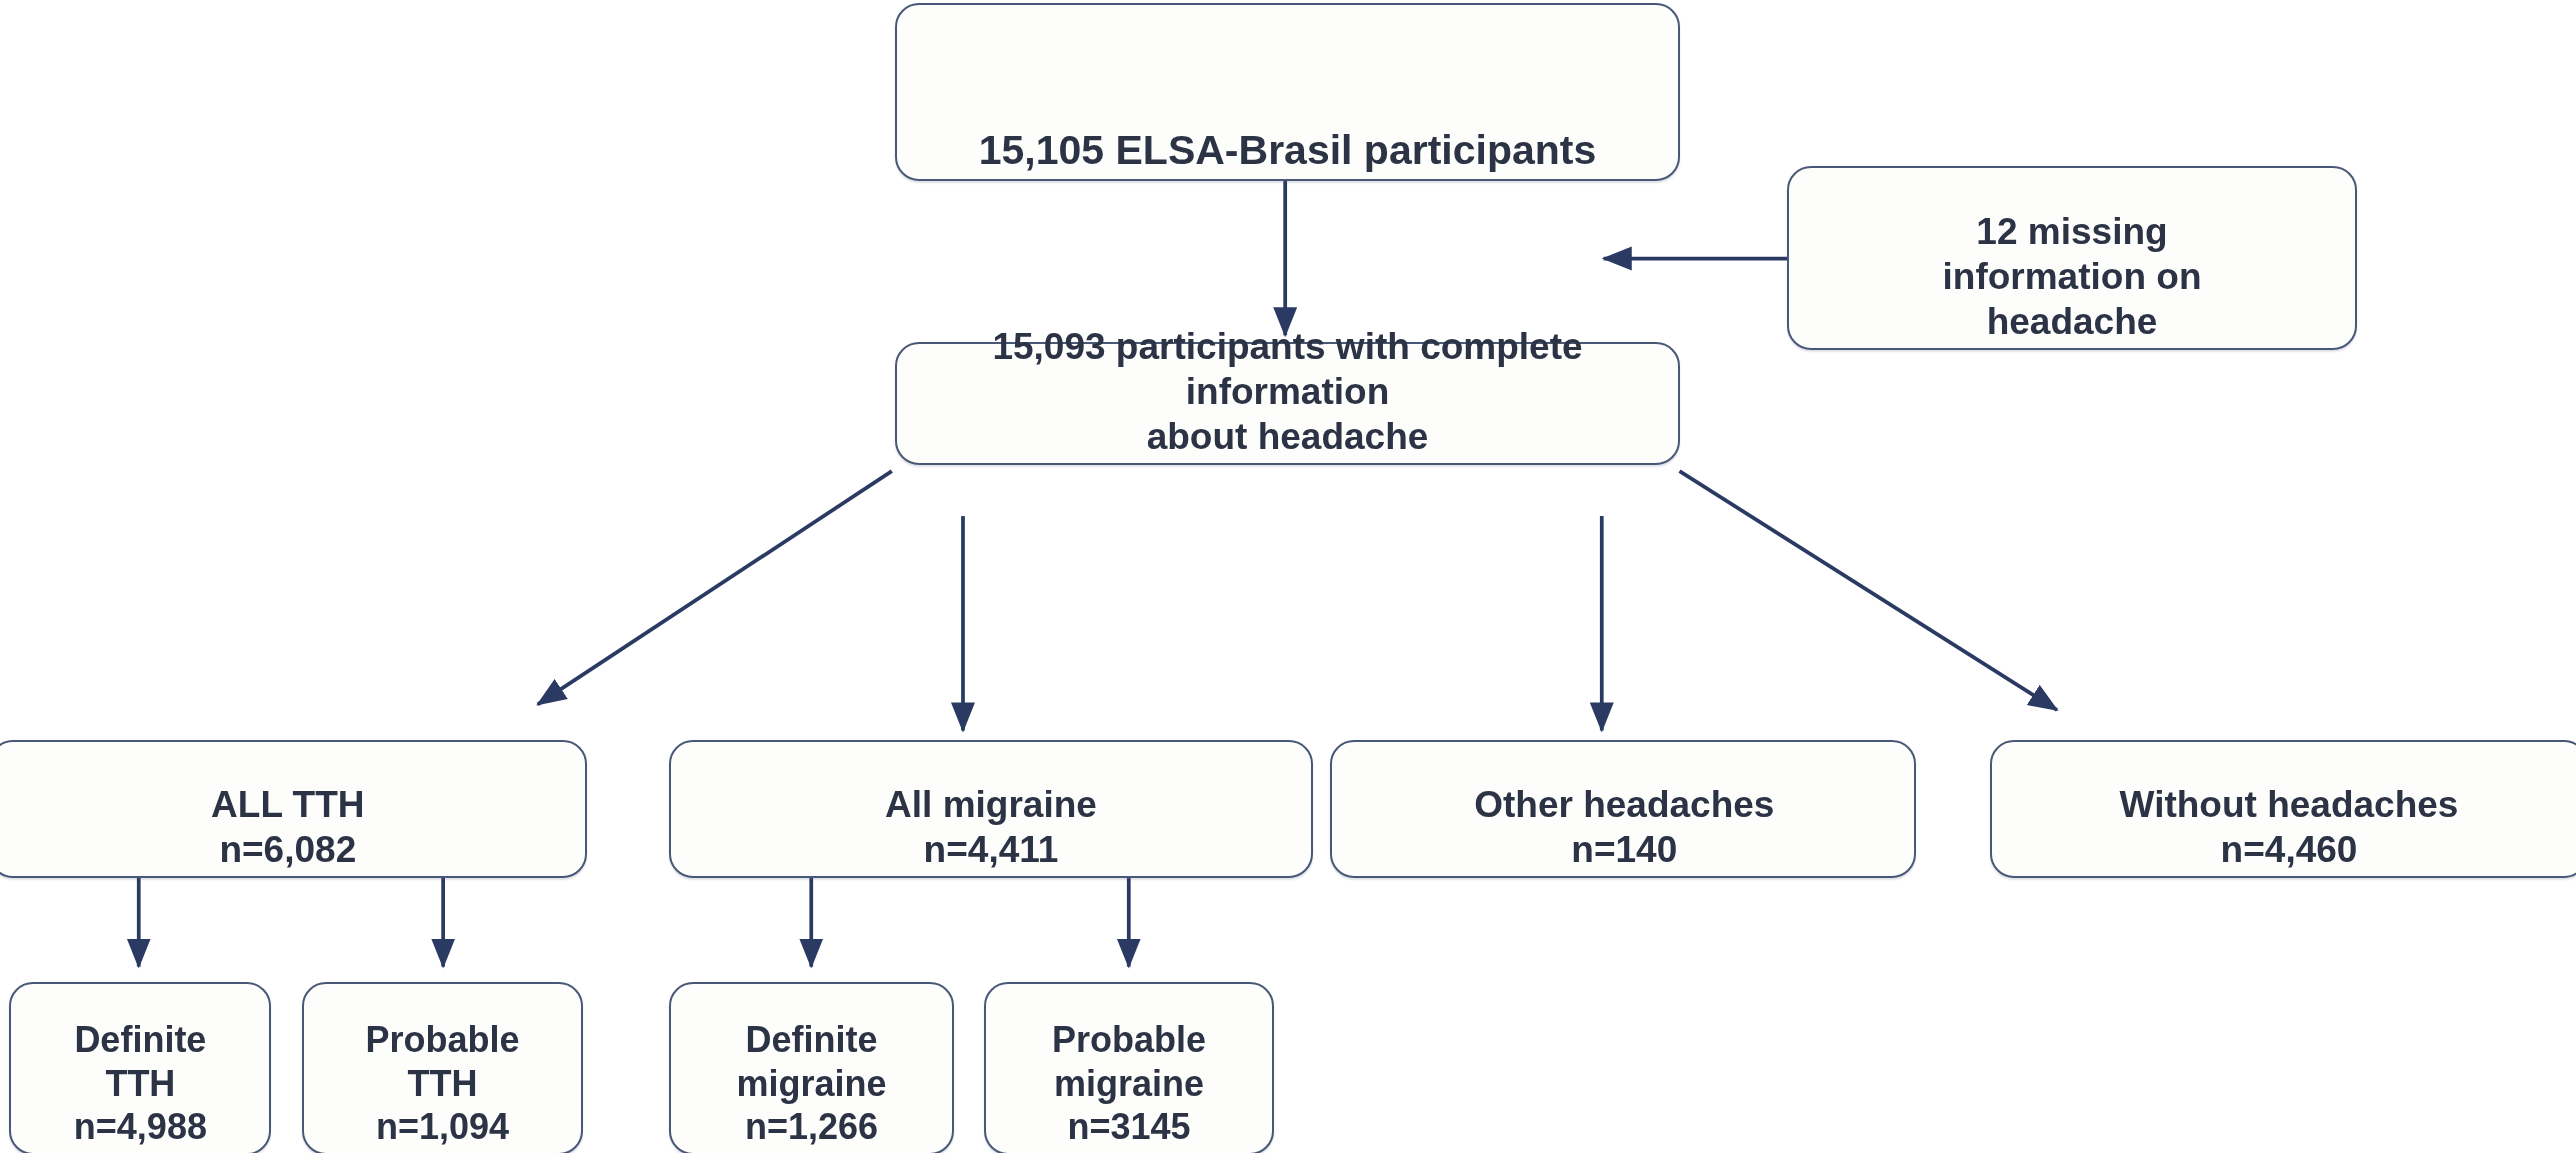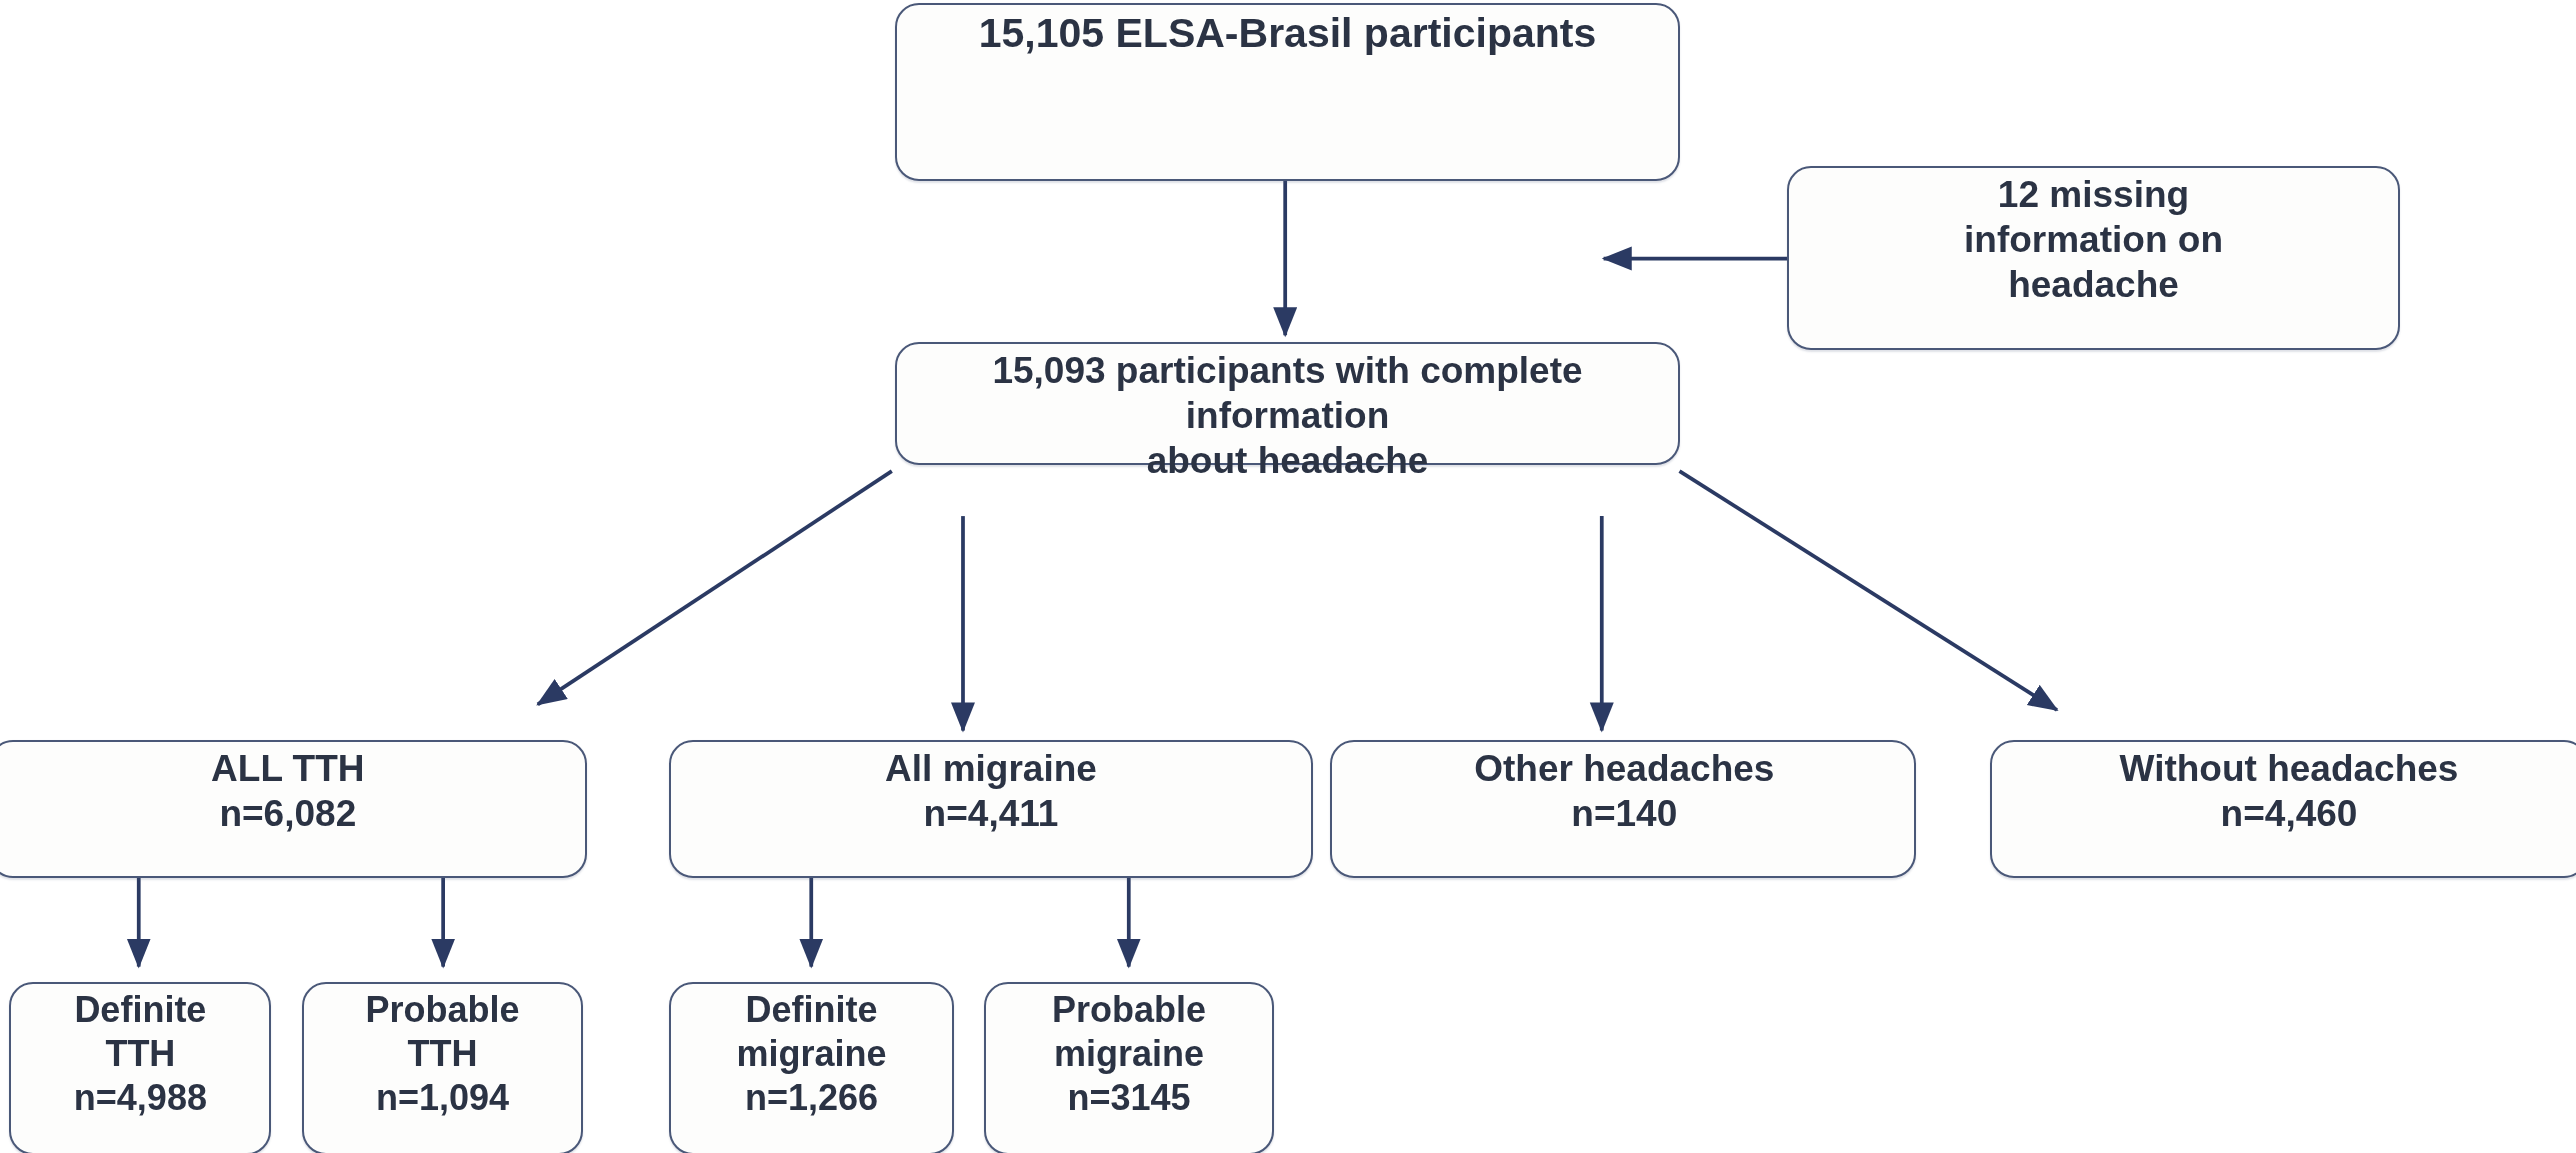--- a/index.html
+++ b/index.html
@@ -17,21 +17,21 @@
   }
   .node {
     position: absolute;
     box-sizing: border-box;
     background: #fdfdfc;
     border: 2.8px solid #4a5878;
     border-radius: 24px;
     display: flex;
     flex-direction: column;
     align-items: center;
-    justify-content: flex-start;
+    justify-content: flex-end;
     text-align: center;
     color: #2b3344;
     font-weight: bold;
     line-height: 1.22;
     box-shadow: 0 1.9px 1.9px rgba(80,90,120,0.18);
     padding: 3.7px 9.4px;
   }
   .node .line { display: block; width: 100%; }
   .n-big { font-size: 41px; }
   .n-mid { font-size: 37px; }
@@ -75,21 +75,21 @@
 
     <line x1="866" y1="937" x2="866" y2="1032" stroke="#2b3a63" stroke-width="4" marker-end="url(#arrowhead)"></line>
 
     <line x1="1205" y1="937" x2="1205" y2="1032" stroke="#2b3a63" stroke-width="4" marker-end="url(#arrowhead)"></line>
   </svg>
 
   <div class="node n-big" style="left:895px; top:2.8px; width:785px; height:178px;">
     <span class="line">15,105 ELSA-Brasil participants</span>
   </div>
 
-  <div class="node n-mid" style="left:1787px; top:166px; width:613px; height:184px;">
+  <div class="node n-mid" style="left:1787px; top:166px; width:570px; height:184px;">
     <span class="line">12 missing</span>
     <span class="line">information on</span>
     <span class="line">headache</span>
   </div>
 
   <div class="node n-mid" style="left:895px; top:342px; width:785px; height:123px;">
     <span class="line">15,093 participants with complete</span>
     <span class="line">information</span>
     <span class="line">about headache</span>
   </div>

